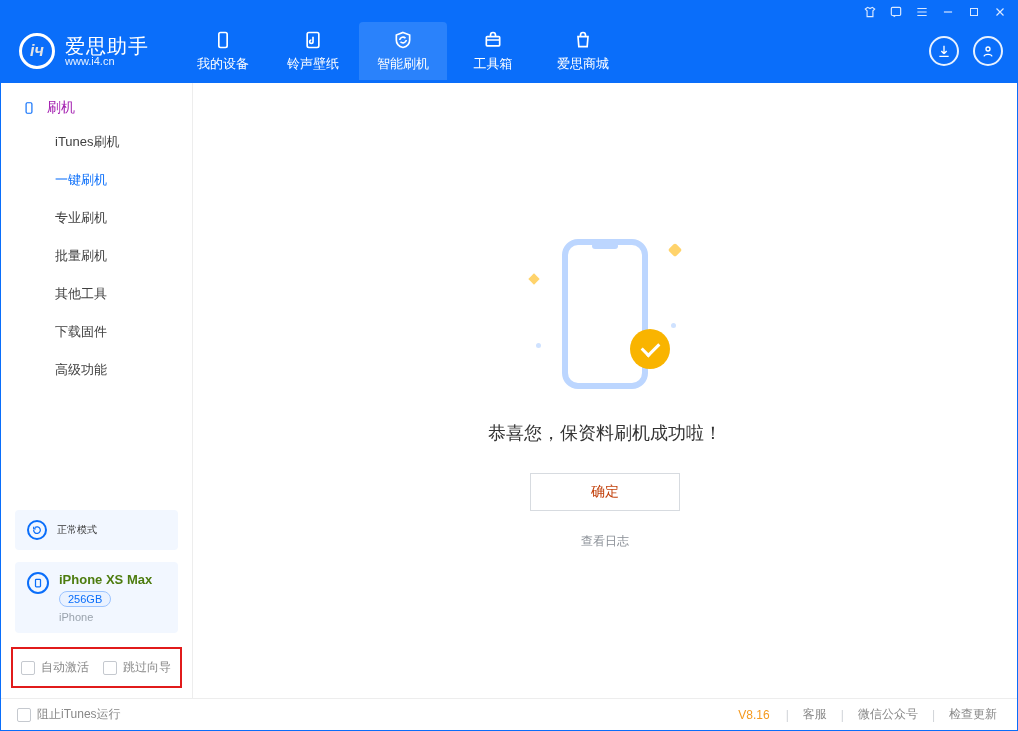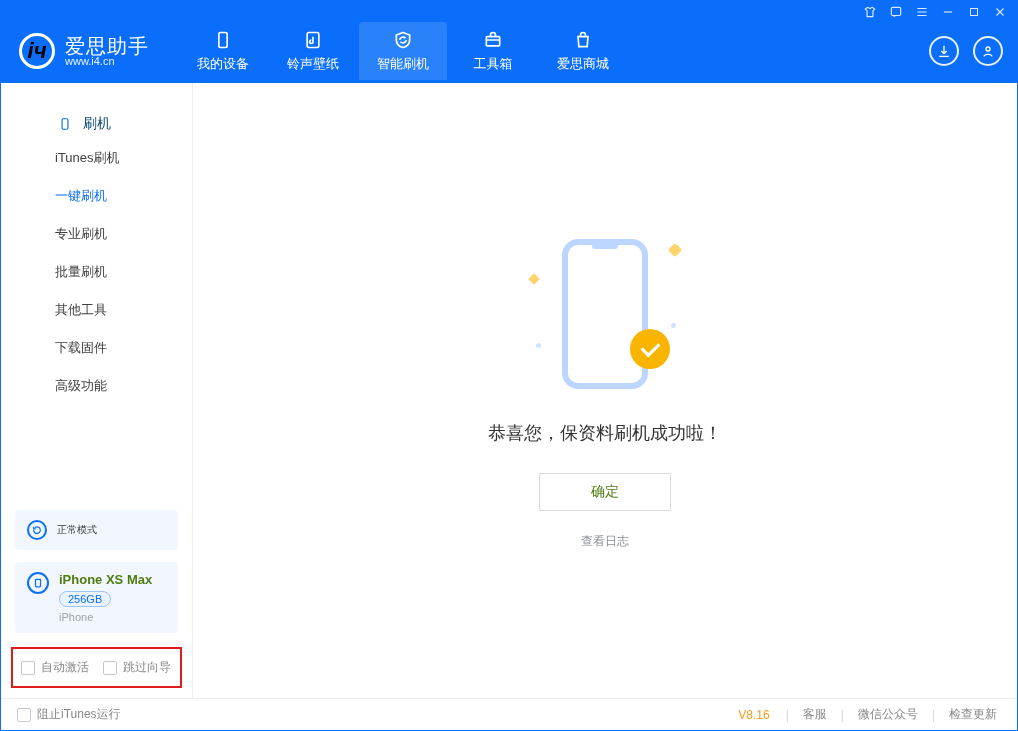--- a/index.html
+++ b/index.html
@@ -42,21 +42,21 @@
     background: #0a6efa;
     display: flex;
     align-items: center;
     padding: 0 14px 4px 18px;
   }
   .logo-block { display: flex; align-items: center; gap: 10px; }
   .logo-circle {
     width: 36px; height: 36px; border-radius: 50%;
     border: 3px solid #fff;
     display: flex; align-items: center; justify-content: center;
-    color: #000000; font-weight: bold; font-size: 22px; font-style: italic;
+    color: #e5e5e5; font-weight: bold; font-size: 16px; font-style: italic;
   }
   .logo-text { color: #fff; line-height: 1; }
   .logo-text .cn { font-size: 20px; font-weight: 500; letter-spacing: 1px; }
   .logo-text .en { font-size: 11px; opacity: .9; }
 
   .nav {
     display: flex;
     margin-left: 30px;
     gap: 2px;
   }
@@ -103,24 +103,23 @@
   .sidebar {
     width: 192px;
     border-right: 1px solid #ededed;
     display: flex;
     flex-direction: column;
     background: #fff;
   }
   .side-section-title {
     display: flex; align-items: center;
     gap: 10px;
-    padding: 32px 18px 6px 20px;
-    color: #0c4a6e;
+    padding: 16px 18px 6px 20px;
+    color: #a21caf;
     font-size: 14px;
-    margin-left: 36px;
   }
   .side-section-title .sicon { width:16px; height:16px; display:flex; align-items:center; justify-content:center;}
   .side-list { list-style: none; }
   .side-item {
     padding: 10px 10px 10px 54px;
     font-size: 13px;
     color: #404040;
     cursor: pointer;
   }
   .side-item.active { color: #0a6efa; }
@@ -219,24 +218,24 @@
   .sp2 { width:10px; height:10px; right:0; top:12px; border-radius:2px;}
   .dot { position:absolute; width:5px; height:5px; border-radius:50%; background:#cfe2ff; }
   .d1 { left:6px; top:110px; } .d2 { right:4px; top:90px; }
 
   .success-text {
     font-size: 18px;
     color: #333;
     margin-bottom: 28px;
   }
   .ok-btn {
-    width: 132px; height: 38px;
+    width: 150px; height: 38px;
     border:1px solid #d7dbe0;
     background:#fff;
-    font-size:14px; color:#4d7c0f;
+    font-size:14px; color:#c2410c;
     cursor:pointer;
   }
   .view-log {
     margin-top: 22px;
     font-size: 12px;
     color: #8a8f96;
     cursor:pointer;
   }
 
   

